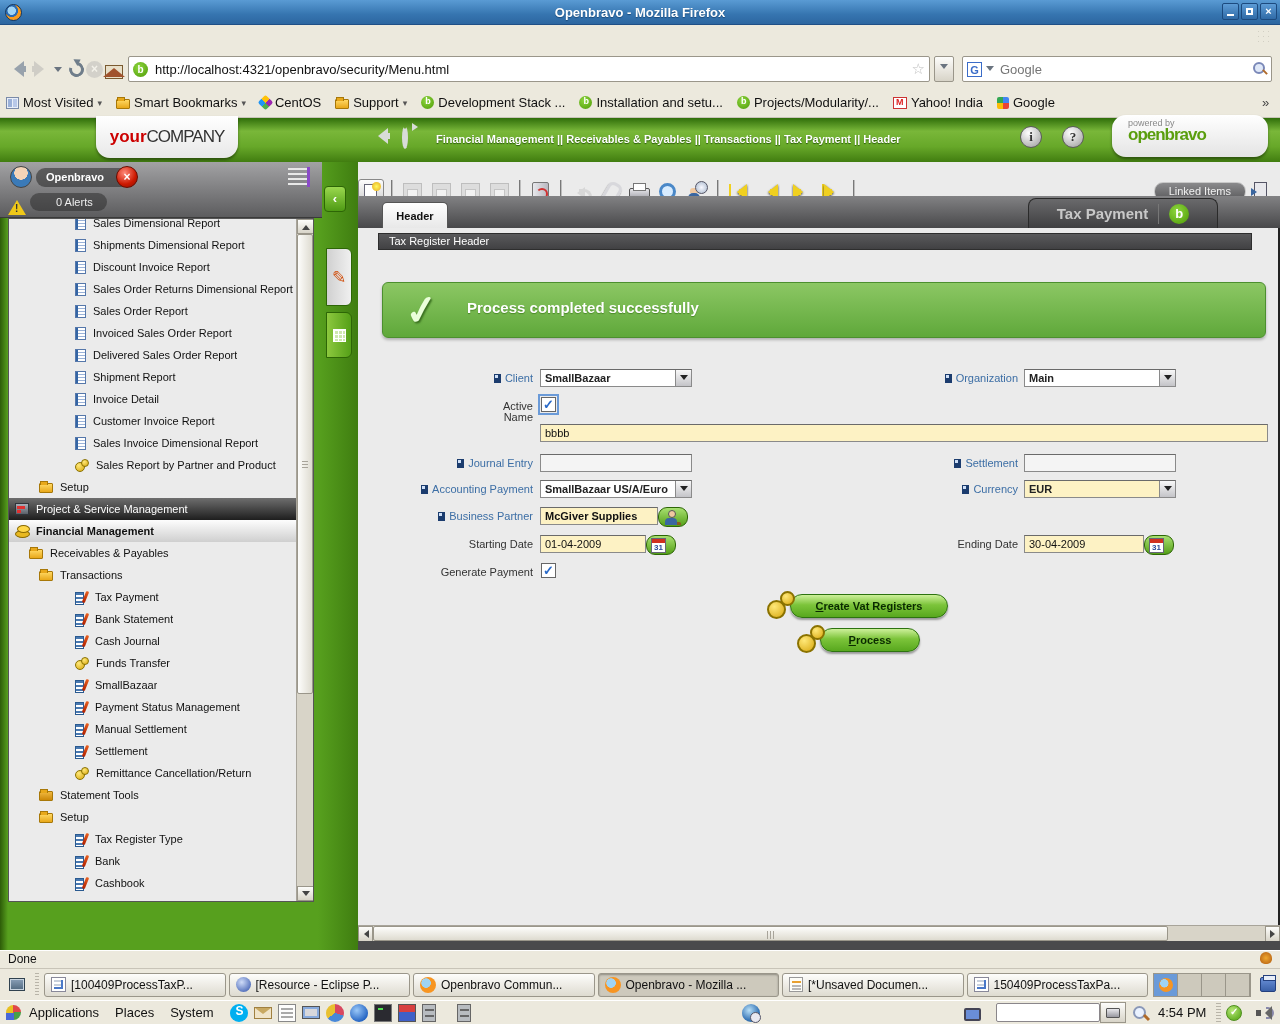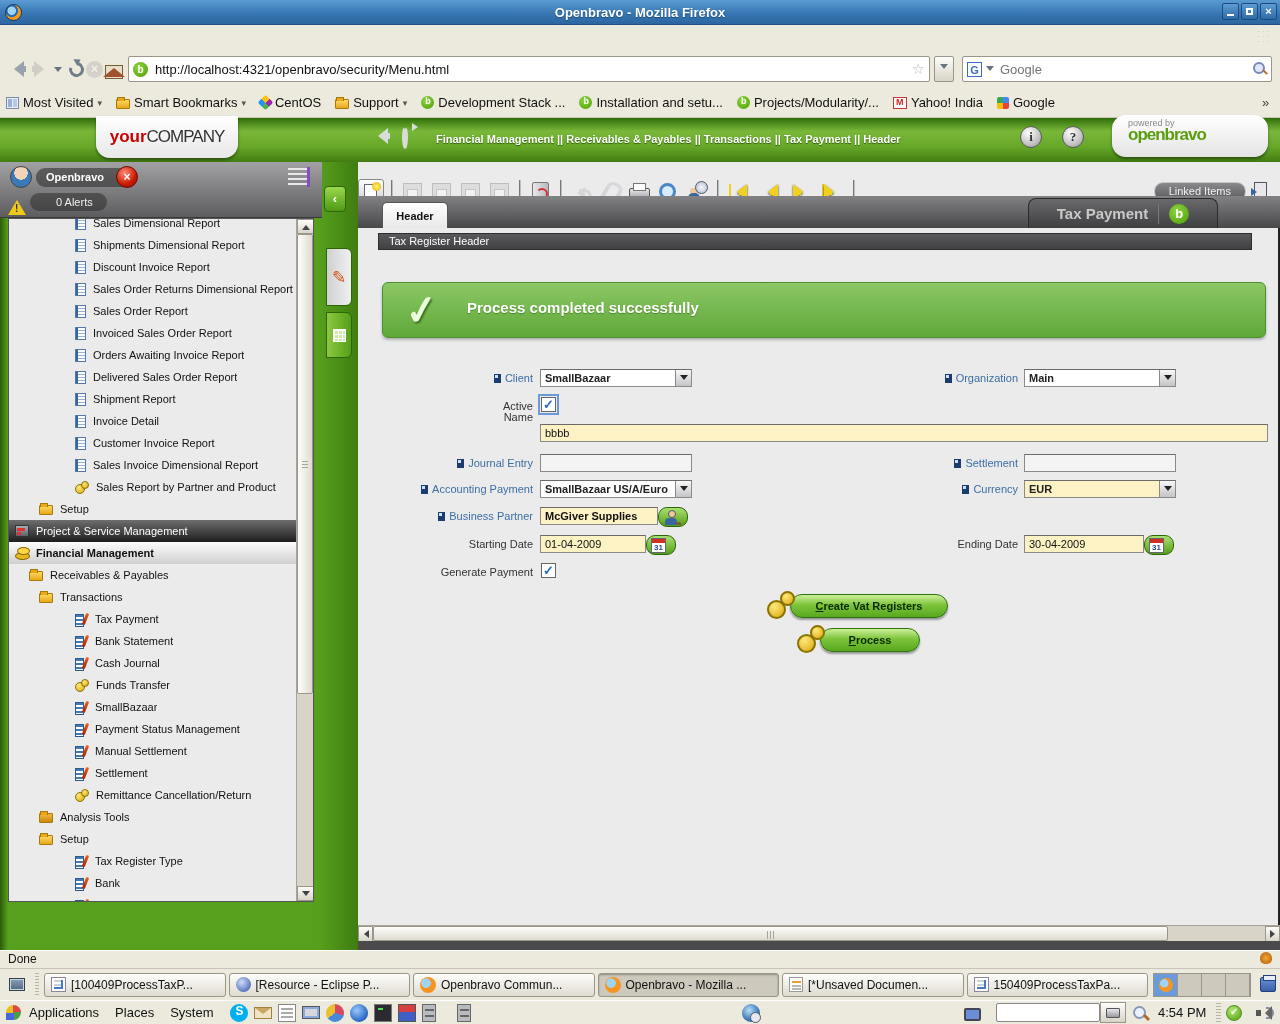--- a/index.html
+++ b/index.html
@@ -445,24 +445,20 @@
         <div class="mi ind-3">
           <span class="ic ic-report"></span>
           <span class="mi-label">Sales Order Report</span>
         </div>
         <div class="mi ind-3">
           <span class="ic ic-report"></span>
           <span class="mi-label">Invoiced Sales Order Report</span>
         </div>
         <div class="mi ind-3">
           <span class="ic ic-report"></span>
-          <span class="mi-label">Orders Awaiting Invoice Report</span>
-        </div>
-        <div class="mi ind-3">
-          <span class="ic ic-report"></span>
           <span class="mi-label">Delivered Sales Order Report</span>
         </div>
         <div class="mi ind-3">
           <span class="ic ic-report"></span>
           <span class="mi-label">Shipment Report</span>
         </div>
         <div class="mi ind-3">
           <span class="ic ic-report"></span>
           <span class="mi-label">Invoice Detail</span>
         </div>
@@ -529,21 +525,21 @@
         <div class="mi ind-3">
           <span class="ic ic-window"></span>
           <span class="mi-label">Settlement</span>
         </div>
         <div class="mi ind-3">
           <span class="ic ic-process"></span>
           <span class="mi-label">Remittance Cancellation/Return</span>
         </div>
         <div class="mi ind-2">
           <span class="ic ic-folder-closed"></span>
-          <span class="mi-label">Analysis Tools</span>
+          <span class="mi-label">Statement Tools</span>
         </div>
         <div class="mi ind-2">
           <span class="ic ic-folder"></span>
           <span class="mi-label">Setup</span>
         </div>
         <div class="mi ind-3">
           <span class="ic ic-window"></span>
           <span class="mi-label">Tax Register Type</span>
         </div>
         <div class="mi ind-3">

